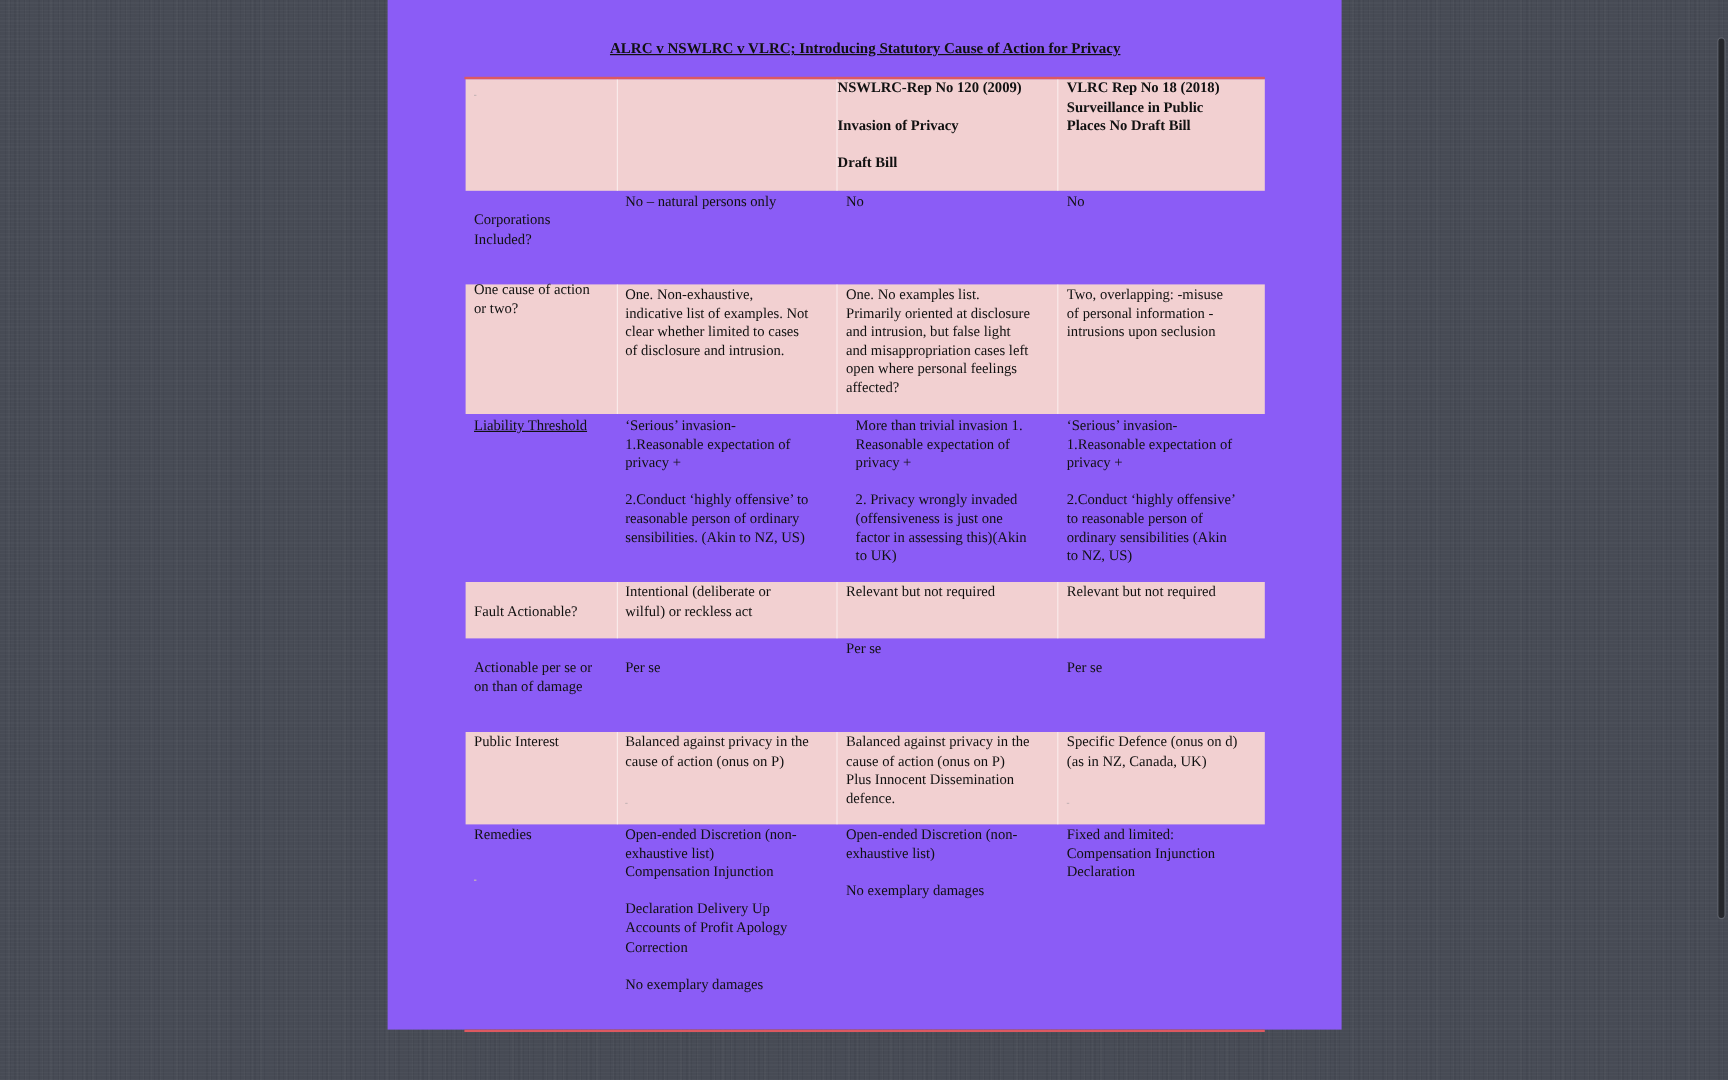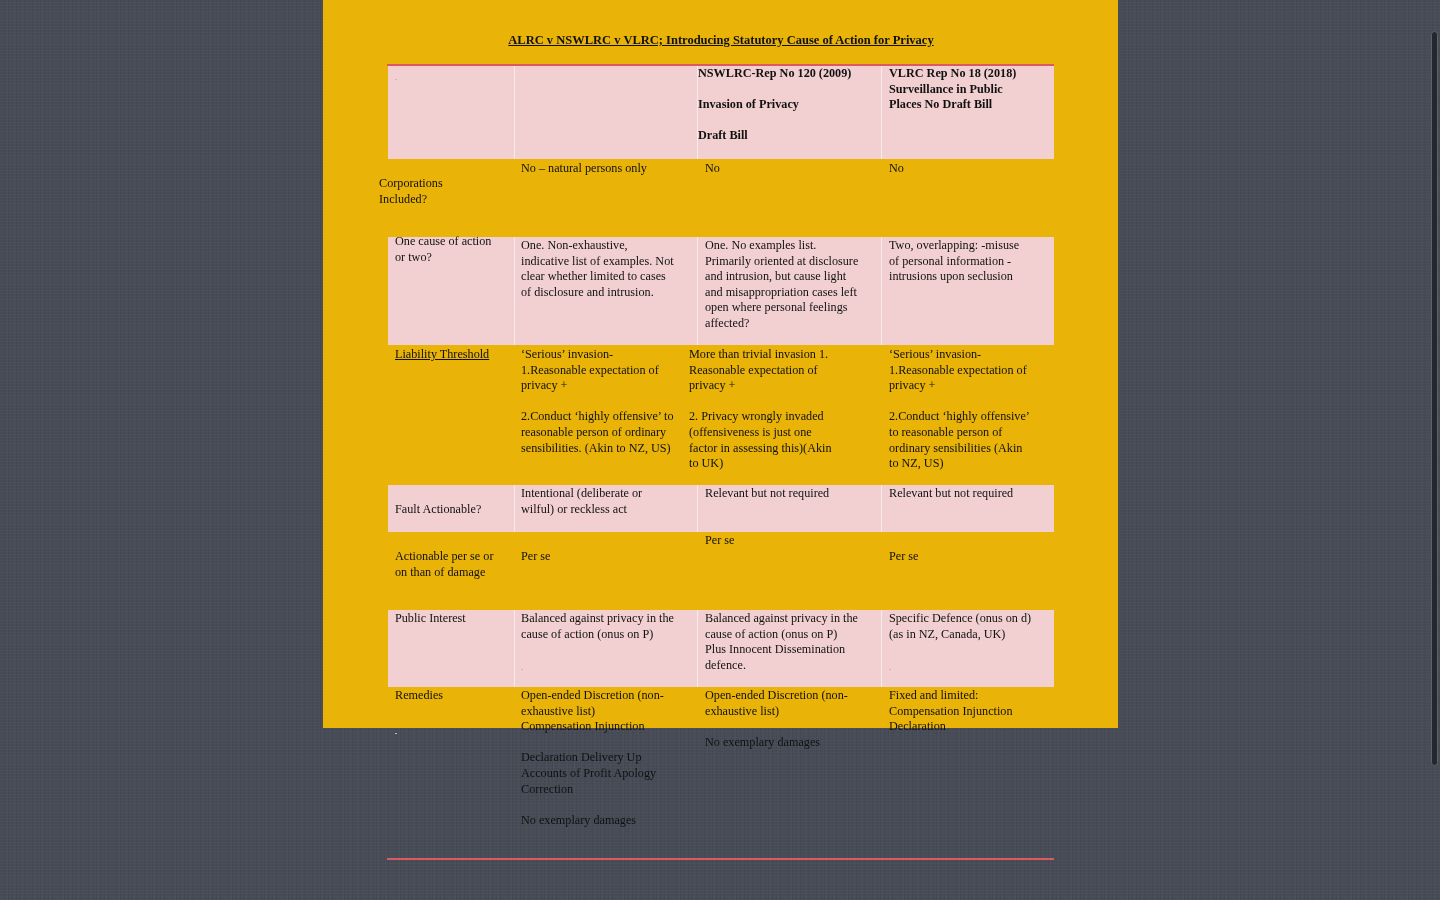--- a/index.html
+++ b/index.html
@@ -17,22 +17,22 @@
         repeating-linear-gradient(90deg, rgba(0,0,0,0.05) 0px, rgba(0,0,0,0.05) 1px, transparent 1px, transparent 4px),
         repeating-linear-gradient(90deg, rgba(255,255,255,0.02) 0px, rgba(255,255,255,0.02) 1px, transparent 1px, transparent 7px);
       font-family: "Liberation Serif", "DejaVu Serif", serif;
       color: #111;
     }
     .page {
       position: absolute;
       left: 323px;
       top: 0;
       width: 795px;
-      height: 728px;
-      background: #eab308;
+      height: 858px;
+      background: #8b5cf6;
     }
     .title-wrap {
       position: absolute;
       left: 170px;
       top: 33px;
       width: 456px;
       text-align: center;
       font-size: 12.5px;
       font-weight: bold;
       text-decoration: underline;
@@ -116,51 +116,51 @@
 
   <div class="cell bold" style="left:375px;top:66px;">NSWLRC-Rep No 120 (2009)
 
 Invasion of Privacy
 
 Draft Bill</div>
   <div class="cell bold" style="left:566px;top:66px;">VLRC Rep No 18 (2018)
 Surveillance in Public
 Places No Draft Bill</div>
 
-  <div class="cell" style="left:56px;top:176px;">Corporations
+  <div class="cell" style="left:72px;top:176px;">Corporations
 Included?</div>
   <div class="cell" style="left:198px;top:161px;">No – natural persons only</div>
   <div class="cell" style="left:382px;top:161px;">No</div>
   <div class="cell" style="left:566px;top:161px;">No</div>
 
   <div class="cell" style="left:72px;top:234px;">One cause of action
 or two?</div>
   <div class="cell" style="left:198px;top:238px;">One. Non-exhaustive,
 indicative list of examples. Not
 clear whether limited to cases
 of disclosure and intrusion.</div>
   <div class="cell" style="left:382px;top:238px;">One. No examples list.
 Primarily oriented at disclosure
-and intrusion, but cause light
+and intrusion, but false light
 and misappropriation cases left
 open where personal feelings
 affected?</div>
   <div class="cell" style="left:566px;top:238px;">Two, overlapping: -misuse
 of personal information -
 intrusions upon seclusion</div>
 
   <div class="cell" style="left:72px;top:347px;text-decoration:underline;">Liability Threshold</div>
   <div class="cell" style="left:198px;top:347px;">‘Serious’ invasion-
 1.Reasonable expectation of
 privacy +
 
 2.Conduct ‘highly offensive’ to
 reasonable person of ordinary
 sensibilities. (Akin to NZ, US)</div>
-  <div class="cell" style="left:366px;top:347px;">More than trivial invasion 1.
+  <div class="cell" style="left:390px;top:347px;">More than trivial invasion 1.
 Reasonable expectation of
 privacy +
 
 2. Privacy wrongly invaded
 (offensiveness is just one
 factor in assessing this)(Akin
 to UK)</div>
   <div class="cell" style="left:566px;top:347px;">‘Serious’ invasion-
 1.Reasonable expectation of
 privacy +

